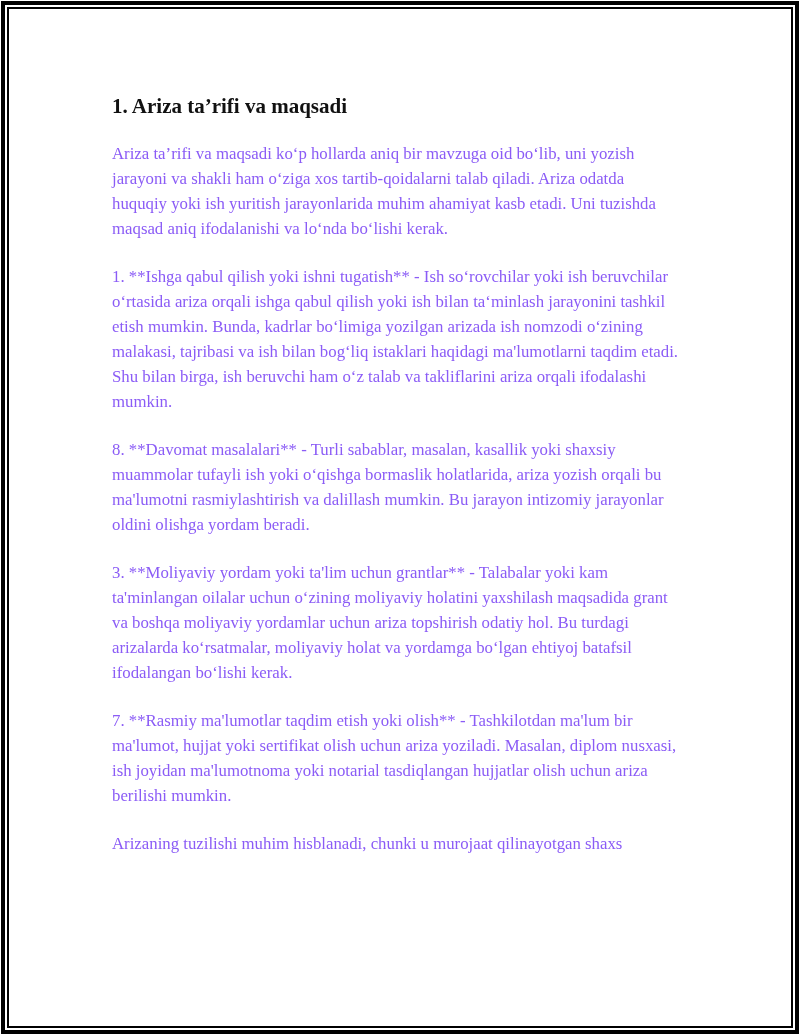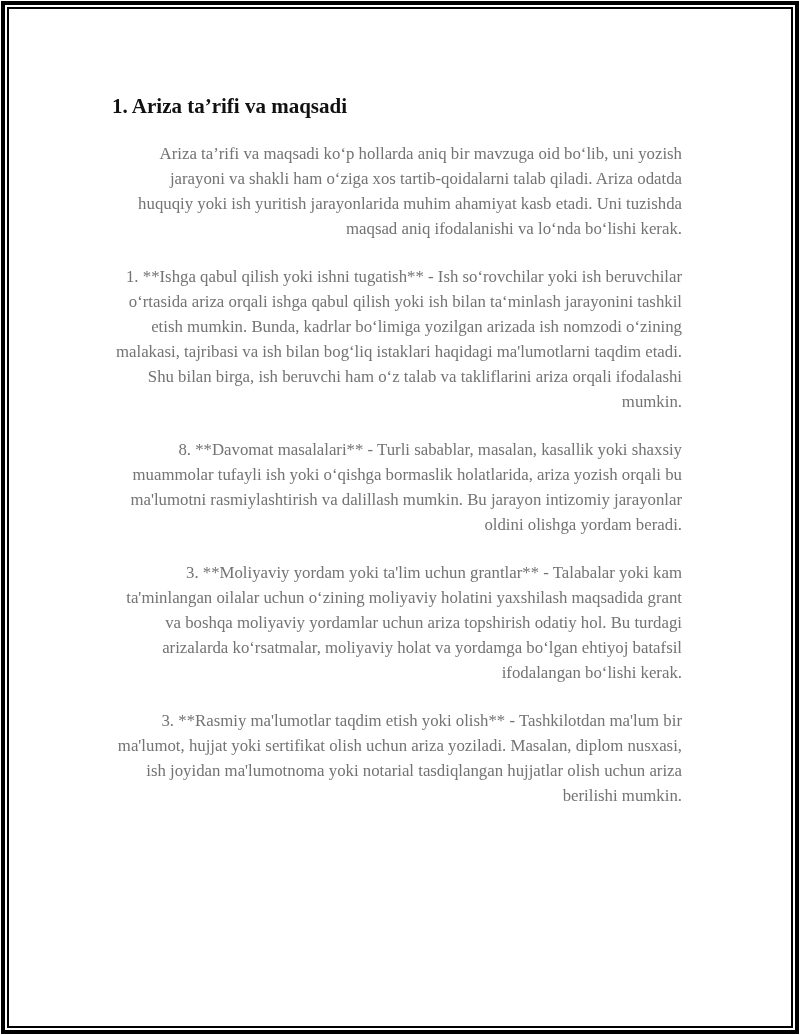--- a/index.html
+++ b/index.html
@@ -37,33 +37,34 @@
     margin: 0 0 22px 0;
     font-size: 21px;
     line-height: 26px;
     font-weight: bold;
     color: #111111;
   }
   .content p {
     margin: 0 12px 23px 0;
     font-size: 16.8px;
     line-height: 25px;
-    color: #737373;
-    text-align: right;
+    color: #8b5cf6;
+    text-align: left;
   }
 </style>
 </head>
 <body>
 
 <div class="stage">
   <div class="frame-outer">
     <div class="frame-inner">
       <div class="content">
         <h1>1. Ariza ta’rifi va maqsadi</h1>
         <p>Ariza ta’rifi va maqsadi koʻp hollarda aniq bir mavzuga oid boʻlib, uni yozish jarayoni va shakli ham oʻziga xos tartib-qoidalarni talab qiladi. Ariza odatda huquqiy yoki ish yuritish jarayonlarida muhim ahamiyat kasb etadi. Uni tuzishda maqsad aniq ifodalanishi va loʻnda boʻlishi kerak.</p>
         <p>1. **Ishga qabul qilish yoki ishni tugatish** - Ish soʻrovchilar yoki ish beruvchilar oʻrtasida ariza orqali ishga qabul qilish yoki ish bilan taʻminlash jarayonini tashkil etish mumkin. Bunda, kadrlar boʻlimiga yozilgan arizada ish nomzodi oʻzining malakasi, tajribasi va ish bilan bogʻliq istaklari haqidagi ma'lumotlarni taqdim etadi. Shu bilan birga, ish beruvchi ham oʻz talab va takliflarini ariza orqali ifodalashi mumkin.</p>
         <p>8. **Davomat masalalari** - Turli sabablar, masalan, kasallik yoki shaxsiy muammolar tufayli ish yoki oʻqishga bormaslik holatlarida, ariza yozish orqali bu ma'lumotni rasmiylashtirish va dalillash mumkin. Bu jarayon intizomiy jarayonlar oldini olishga yordam beradi.</p>
         <p>3. **Moliyaviy yordam yoki ta'lim uchun grantlar** - Talabalar yoki kam ta'minlangan oilalar uchun oʻzining moliyaviy holatini yaxshilash maqsadida grant va boshqa moliyaviy yordamlar uchun ariza topshirish odatiy hol. Bu turdagi arizalarda koʻrsatmalar, moliyaviy holat va yordamga boʻlgan ehtiyoj batafsil ifodalangan boʻlishi kerak.</p>
-        <p>3. **Rasmiy ma'lumotlar taqdim etish yoki olish** - Tashkilotdan ma'lum bir ma'lumot, hujjat yoki sertifikat olish uchun ariza yoziladi. Masalan, diplom nusxasi, ish joyidan ma'lumotnoma yoki notarial tasdiqlangan hujjatlar olish uchun ariza berilishi mumkin.</p>
+        <p>7. **Rasmiy ma'lumotlar taqdim etish yoki olish** - Tashkilotdan ma'lum bir ma'lumot, hujjat yoki sertifikat olish uchun ariza yoziladi. Masalan, diplom nusxasi, ish joyidan ma'lumotnoma yoki notarial tasdiqlangan hujjatlar olish uchun ariza berilishi mumkin.</p>
+        <p>Arizaning tuzilishi muhim hisblanadi, chunki u murojaat qilinayotgan shaxs</p>
       </div>
     </div>
   </div>
 </div>
 
 </body></html>

